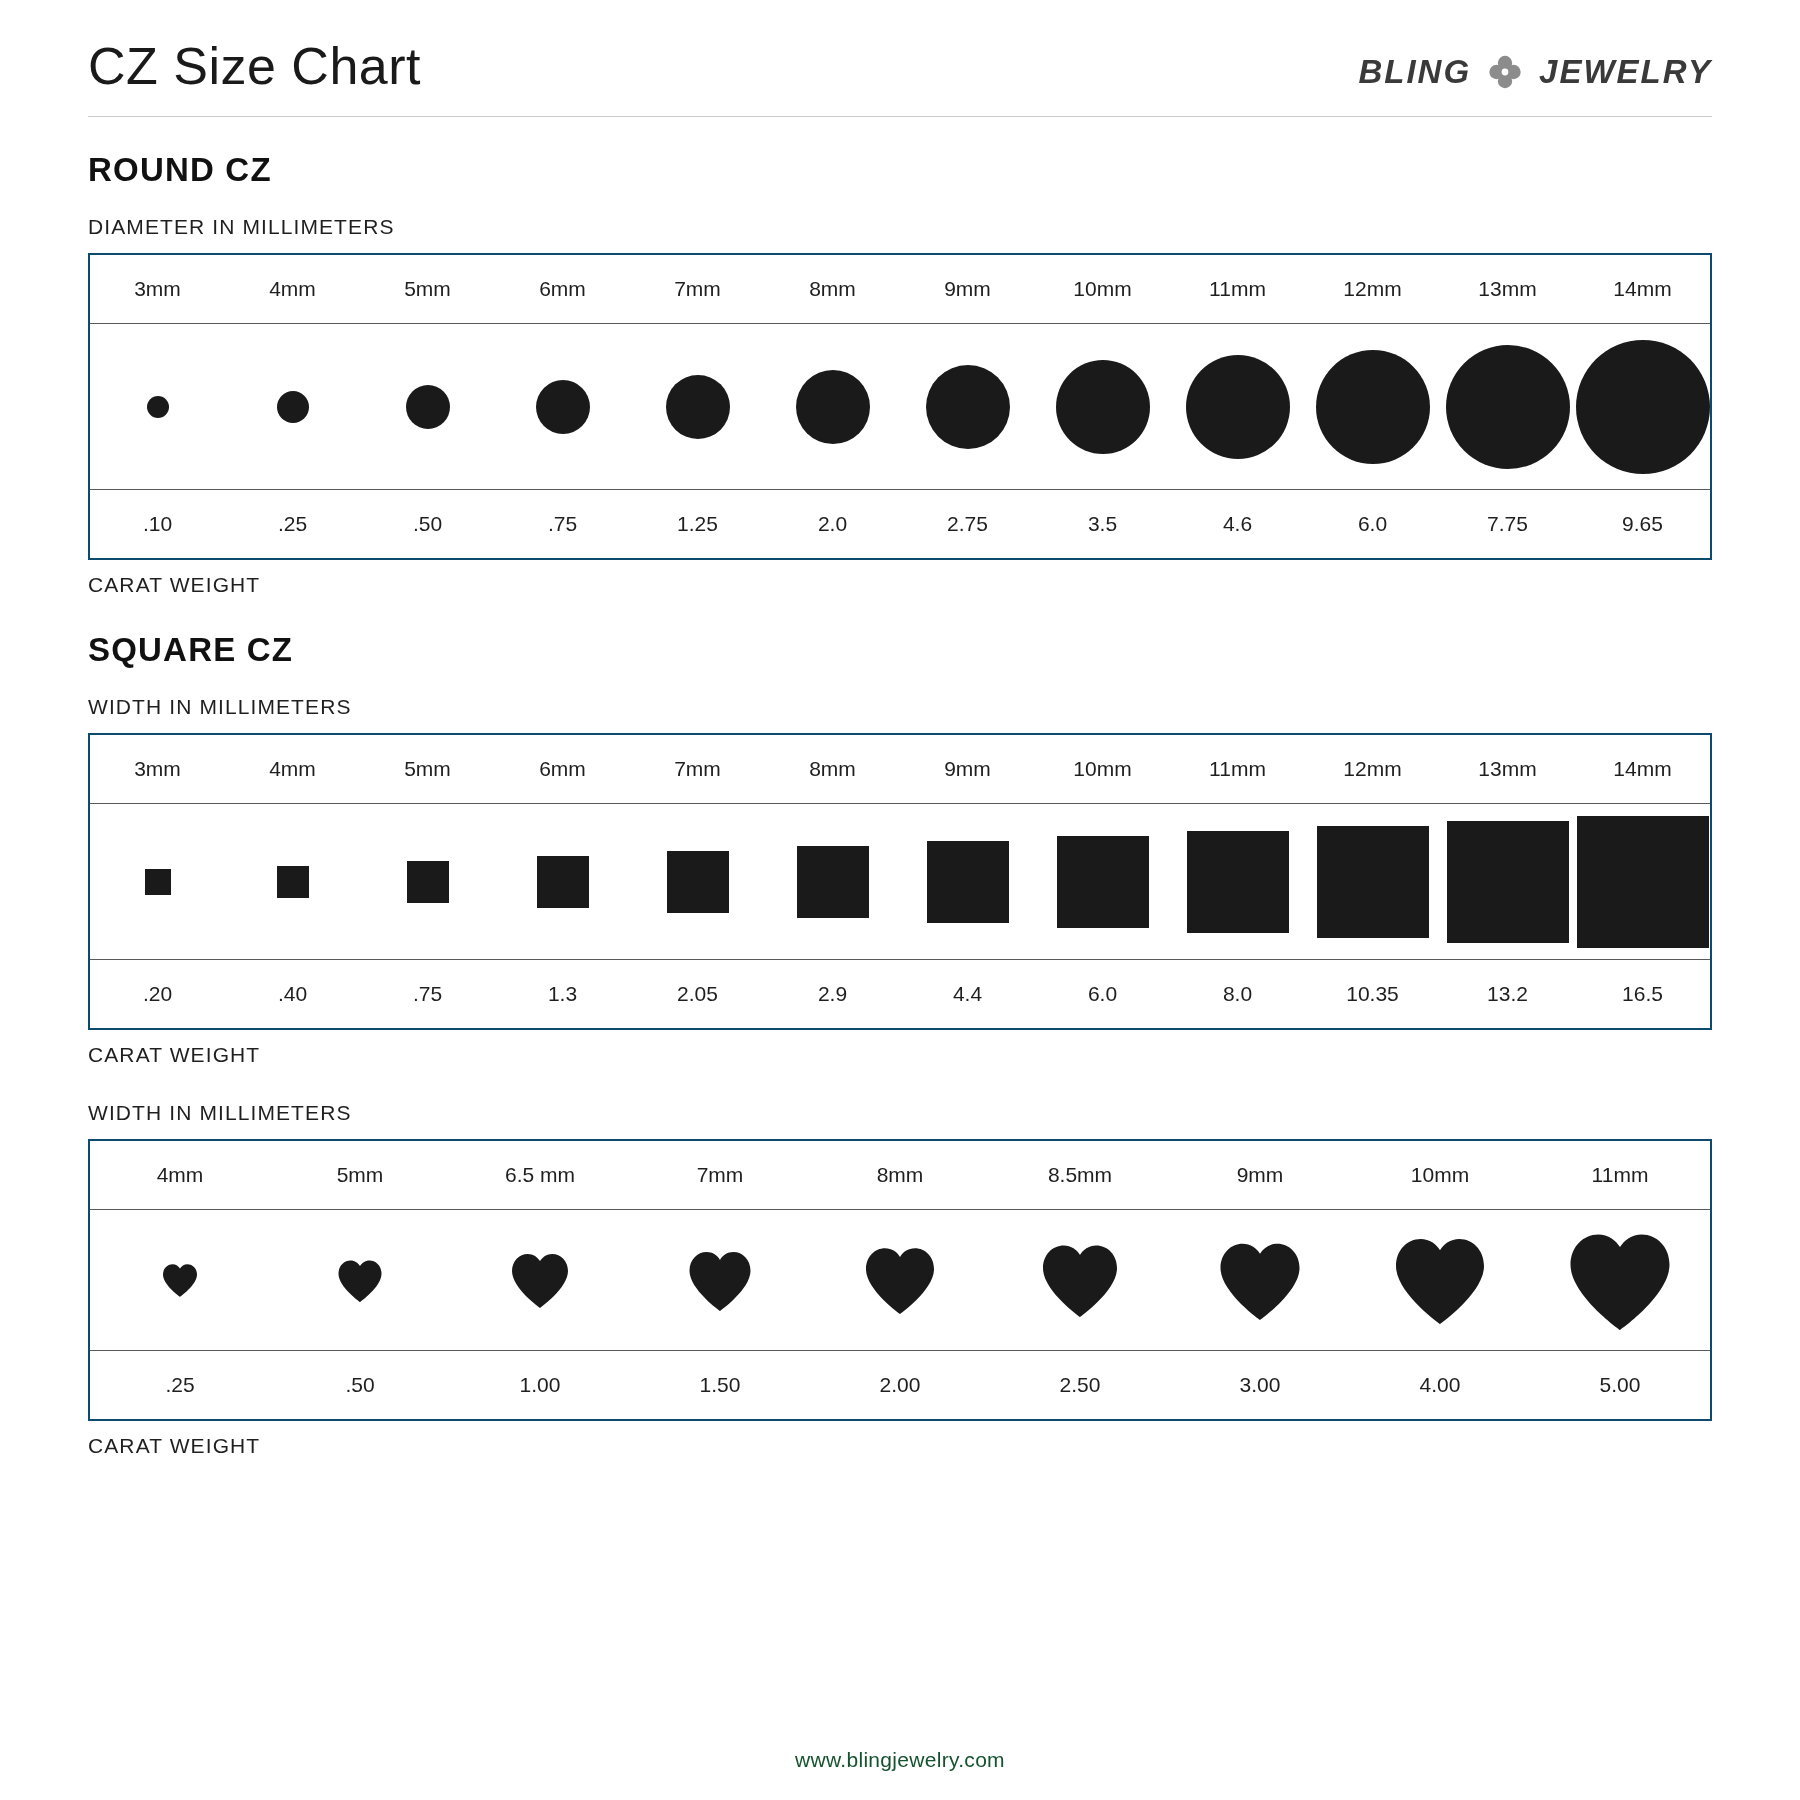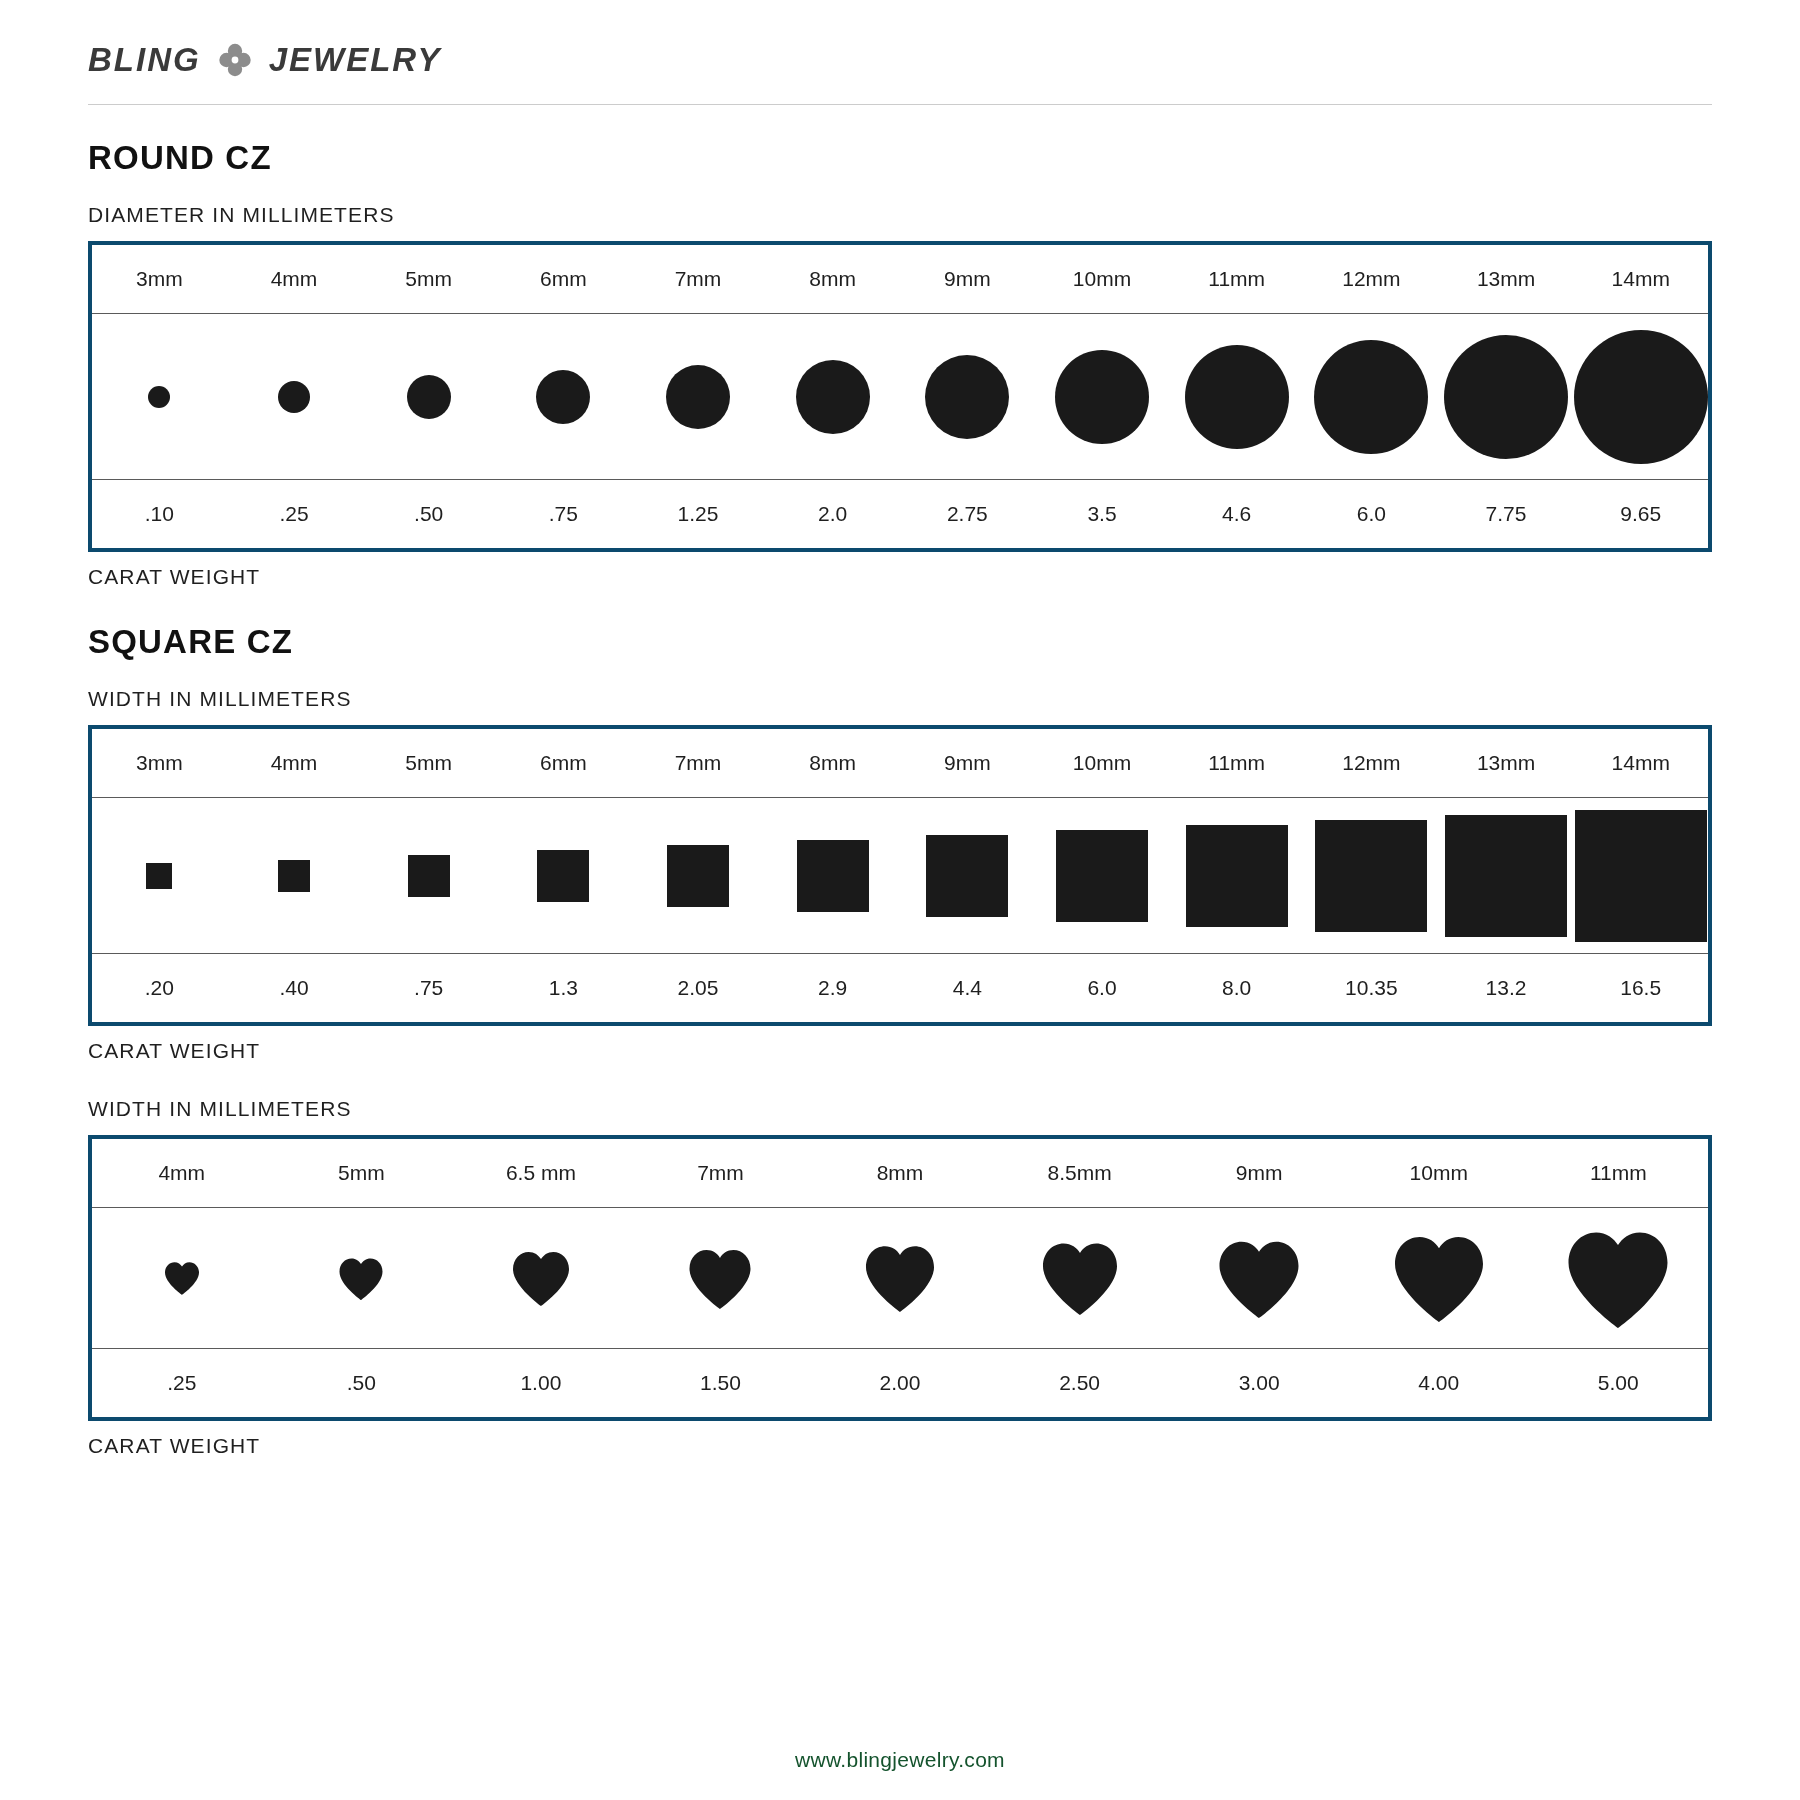--- a/index.html
+++ b/index.html
@@ -69,21 +69,21 @@
     color: #1f1f1f;
     margin-bottom: 14px;
   }
   .axis-label.bottom {
     margin-bottom: 0;
     margin-top: 13px;
   }
 
   
   .table {
-    border: 4px solid #0c4a6e;
+    border: 2px solid #0c4a6e;
     width: 100%;
     box-sizing: border-box;
   }
   .row {
     display: flex;
     width: 100%;
   }
   .row.header-row, .row.footer-row {
     border-bottom: 1px solid #5a5a5a;
   }
@@ -141,20 +141,21 @@
     color: #14532d;
     letter-spacing: 0.3px;
   }
 </style>
 </head>
 <body>
 
 <div class="page">
 
   <div class="header">
+    <div class="title">CZ Size Chart</div>
     <div class="brand">
       <span>BLING</span>
       <span class="brand-mark">
         <svg width="40" height="40" viewBox="0 0 40 40" aria-hidden="true">
           <g fill="#8c8c8c">
             <circle cx="20" cy="11" r="7.2"></circle>
             <circle cx="11.5" cy="20" r="7.2"></circle>
             <circle cx="28.5" cy="20" r="7.2"></circle>
             <circle cx="20" cy="29" r="7.2"></circle>
           </g>

